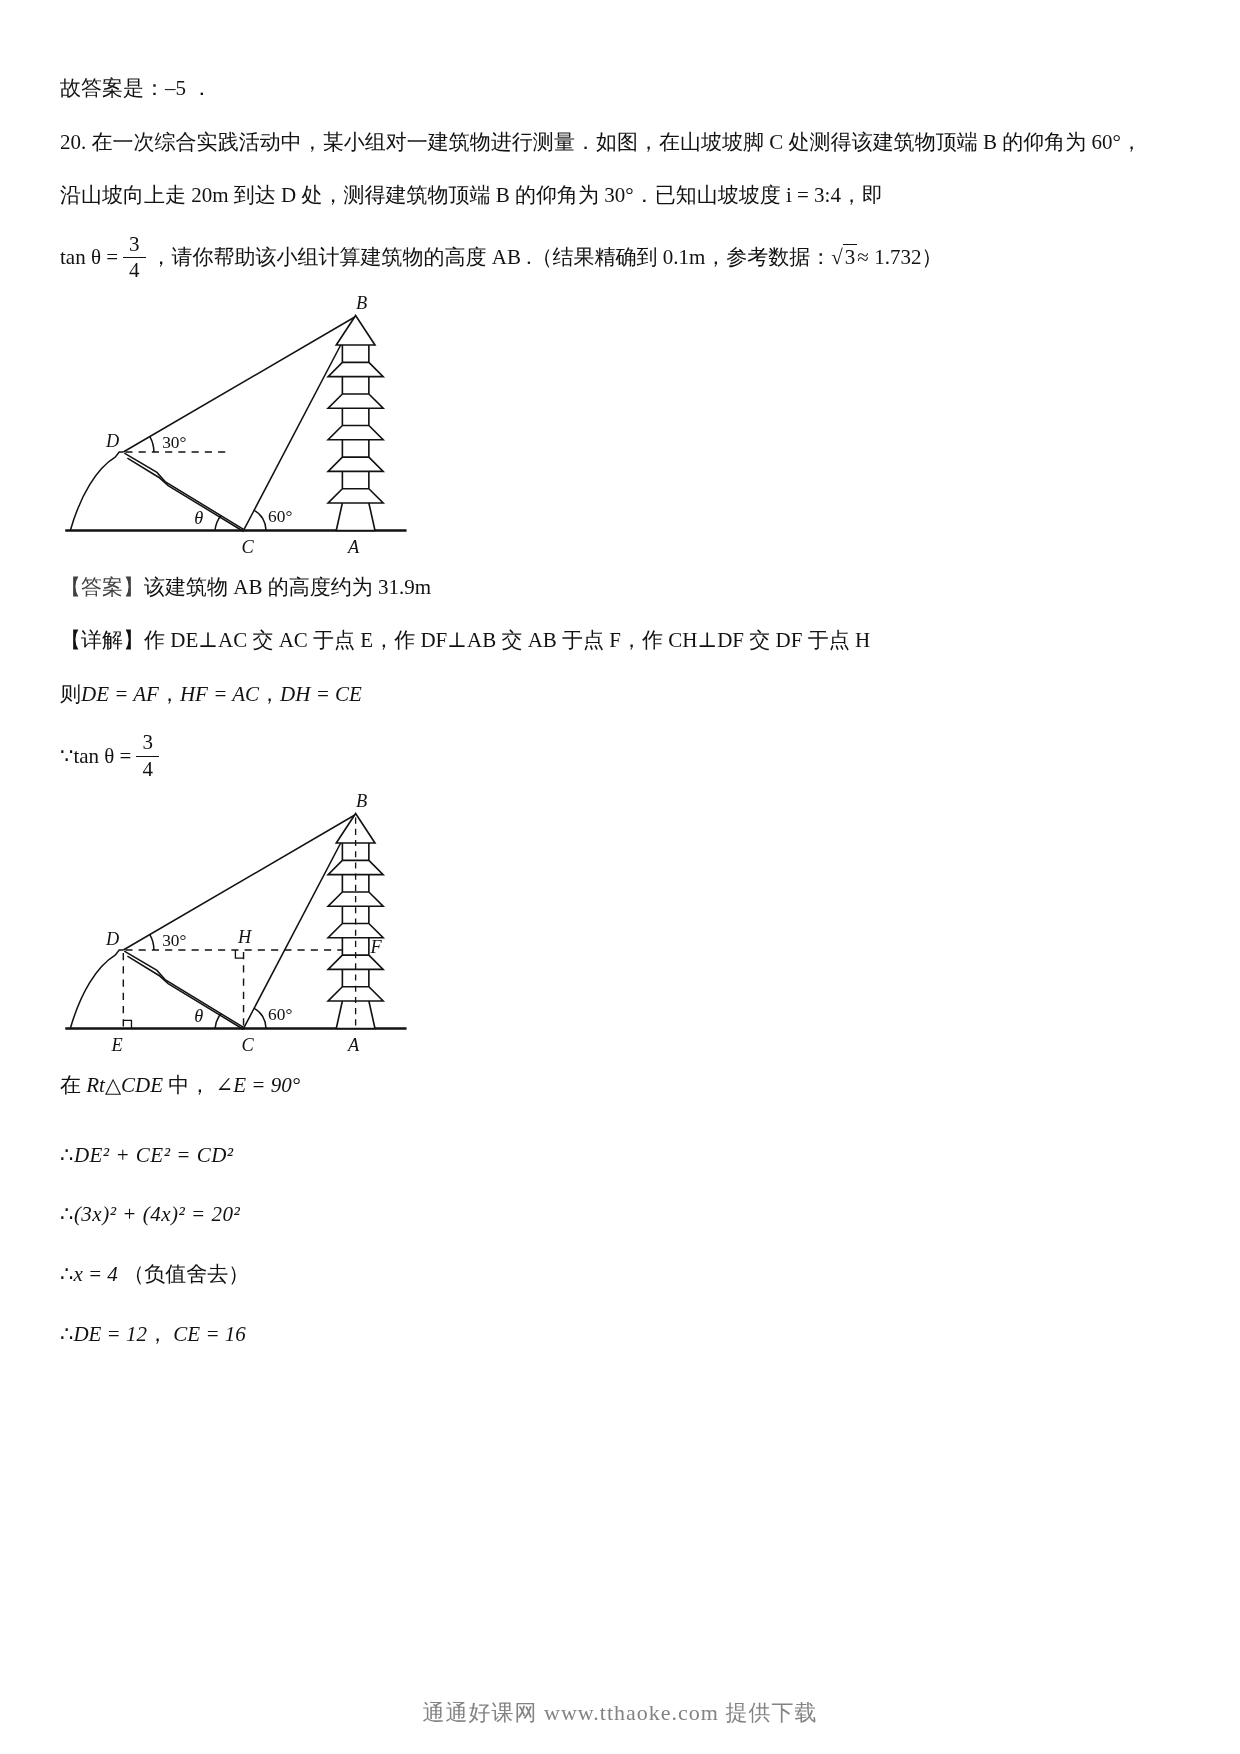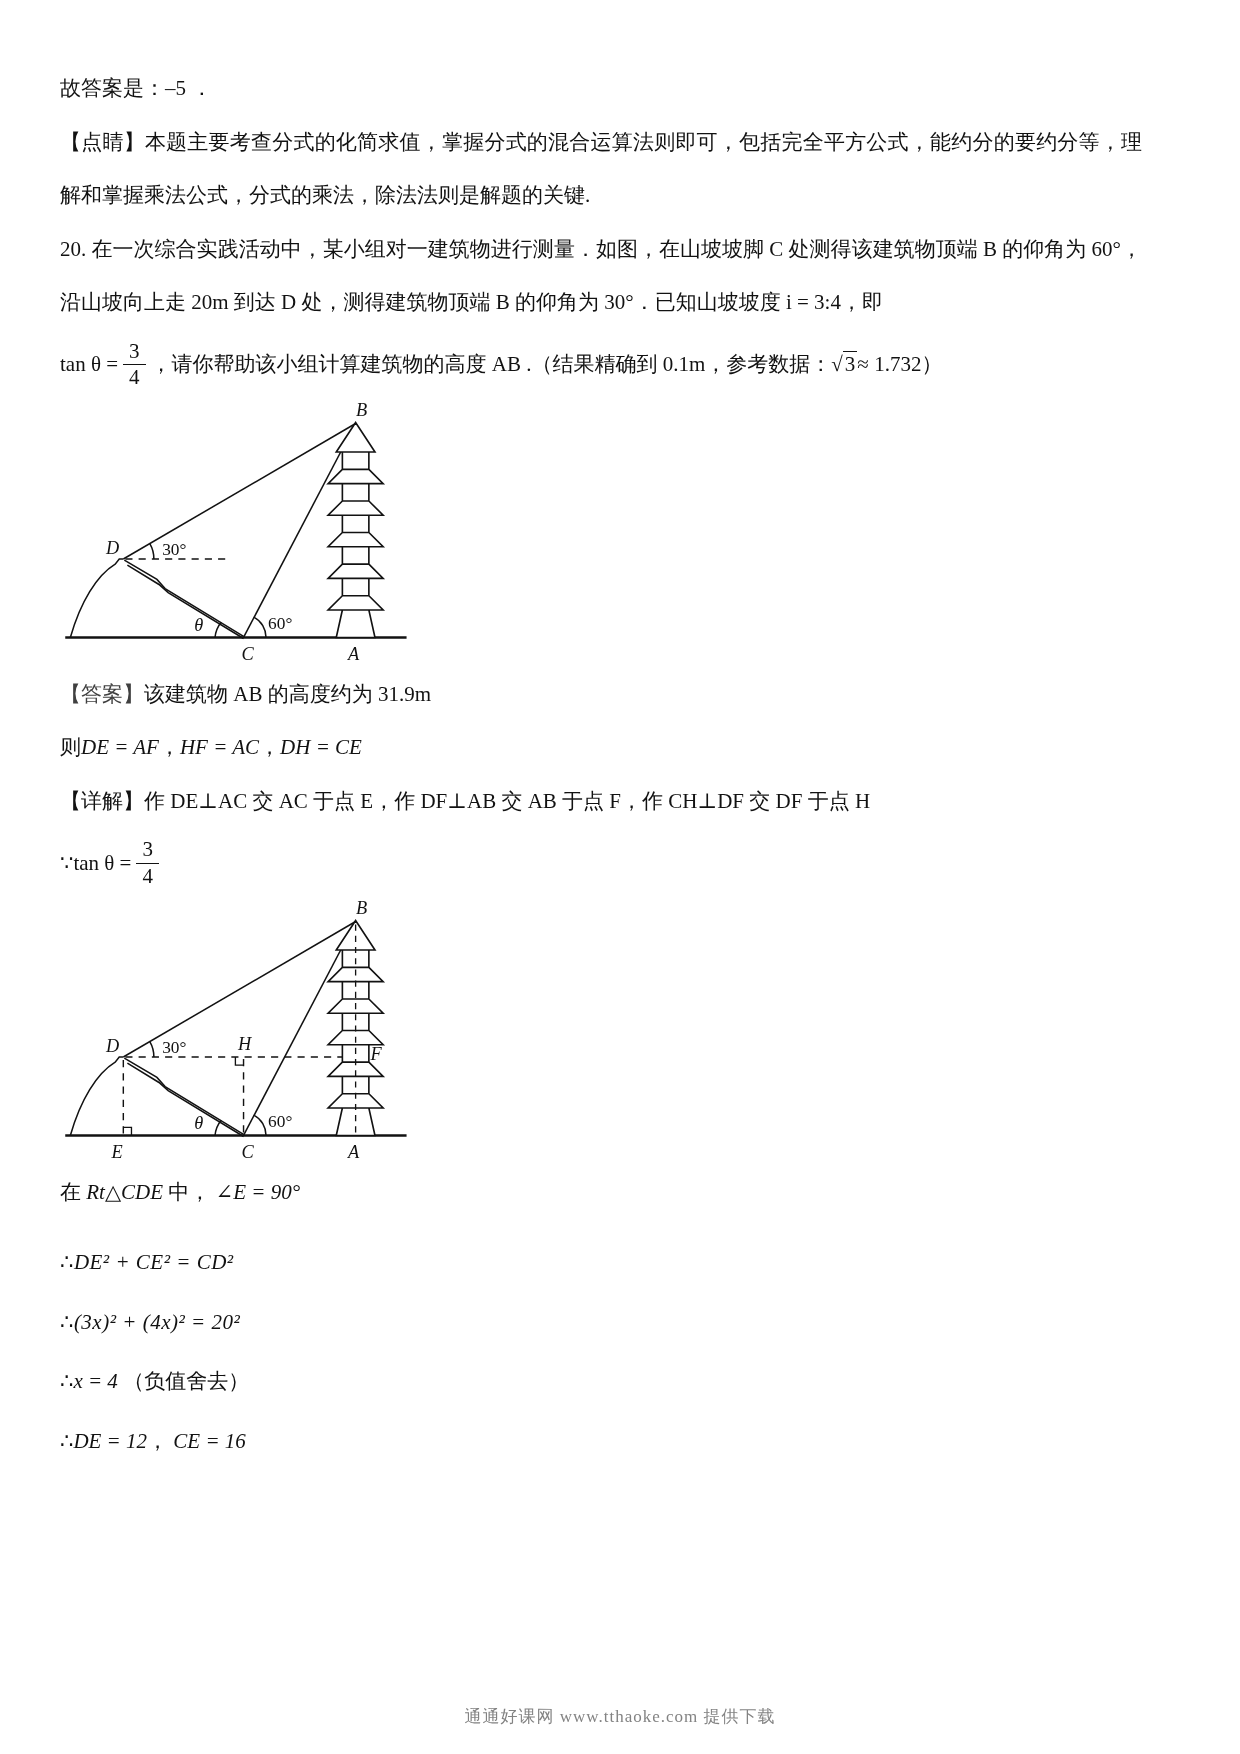--- a/index.html
+++ b/index.html
@@ -16,32 +16,31 @@
   .frac{display:inline-block;text-align:center;line-height:1.12;margin:0 5px;
         font-family:"Liberation Serif","DejaVu Serif",serif;}
   .frac .num{display:block;border-bottom:1.7px solid #121212;padding:0 6px 1px 6px;}
   .frac .den{display:block;padding-top:1px;}
   .radicand{border-top:1.7px solid #121212;padding:0 2px;font-style:normal;}
   .diagram{display:block;margin:4px 0 2px 0;}
   .svgtxt{font-family:"Liberation Serif","DejaVu Serif",serif;font-style:italic;font-size:18px;fill:#121212;}
   .svgdeg{font-family:"Liberation Serif","DejaVu Serif",serif;font-style:normal;font-size:17px;fill:#121212;}
   .spaced{line-height:1.6;margin:26px 0;}
   .footer{position:absolute;left:0;bottom:26px;width:100%;text-align:center;
-          color:#838383;font-size:17px;letter-spacing:1px;}
+          color:#838383;font-size:22px;letter-spacing:1px;}
   .sup-line{letter-spacing:0.5px;}
 </style>
 </head>
 <body>
 
 <div class="page">
   <div class="content">
 
     <p class="line">故答案是：–5 ．</p>
 
-    <p class="para"><span>【点睛】</span><span>本题主要考查分式的化简求值，掌握分式的混合运算法则即可，包括完全平方公式，能约分的要约分等，理解和掌握乘法公式，分式的乘法，除法法则是解题的关键.</span></p>
 
     <p class="para"><span>20.</span><span class="gap"> </span><span>在一次综合实践活动中，某小组对一建筑物进行测量．如图，在山坡坡脚 C 处测得该建筑物顶端 B 的仰角为 60°，沿山坡向上走 20m 到达 D 处，测得建筑物顶端 B 的仰角为 30°．已知山坡坡度 i = 3:4，即</span></p>
 
     <div class="formula-line">
       <span class="mt">tan θ =</span>
       <span class="frac">
           <span class="num">3</span>
           <span class="den">4</span>
         </span>
       <span>，请你帮助该小组计算建筑物的高度 AB .（结果精确到 0.1m，参考数据：</span>
@@ -70,23 +69,23 @@
       <text class="svgtxt" x="288" y="259" text-anchor="middle">A</text>
       <text class="svgtxt" x="136" y="231" text-anchor="middle">θ</text>
       <text class="svgdeg" x="112" y="156" text-anchor="middle">30°</text>
       <text class="svgdeg" x="216" y="229" text-anchor="middle">60°</text>
     </svg>
 
     <p class="line"><span class="blue">【答案】</span><span>该建筑物 AB 的高度约为 31.9m</span></p>
 
 
 
+    <p class="line"><span>【详解】</span><span>作 DE⊥AC 交 AC 于点 E，作 DF⊥AB 交 AB 于点 F，作 CH⊥DF 交 DF 于点 H</span></p>
+
     <p class="line"><span>则</span><span class="mi">DE = AF</span><span>，</span><span class="mi">HF = AC</span><span>，</span><span class="mi">DH = CE</span></p>
-
-    <p class="line"><span>【详解】</span><span>作 DE⊥AC 交 AC 于点 E，作 DF⊥AB 交 AB 于点 F，作 CH⊥DF 交 DF 于点 H</span></p>
 
     <div class="formula-line">
       <span>∵</span>
       <span class="mt">tan θ =</span>
       <span class="frac">
           <span class="num">3</span>
           <span class="den">4</span>
         </span>
     </div>
 

